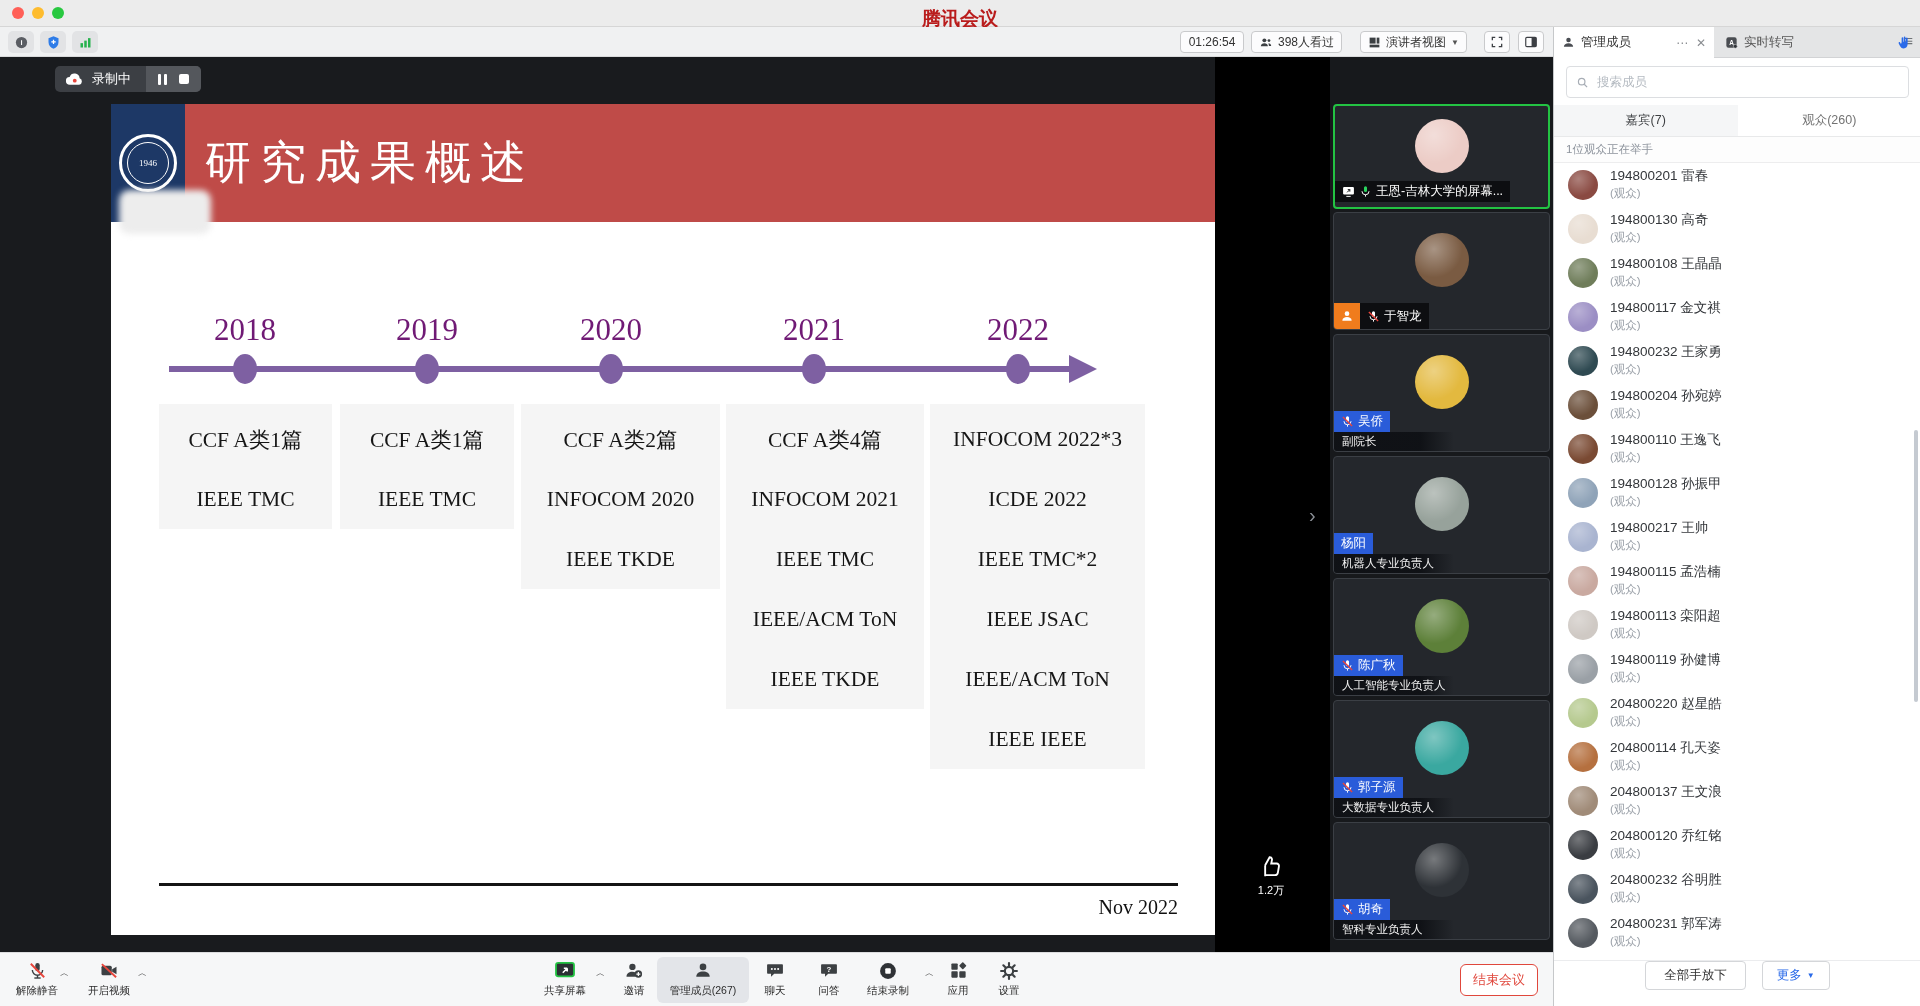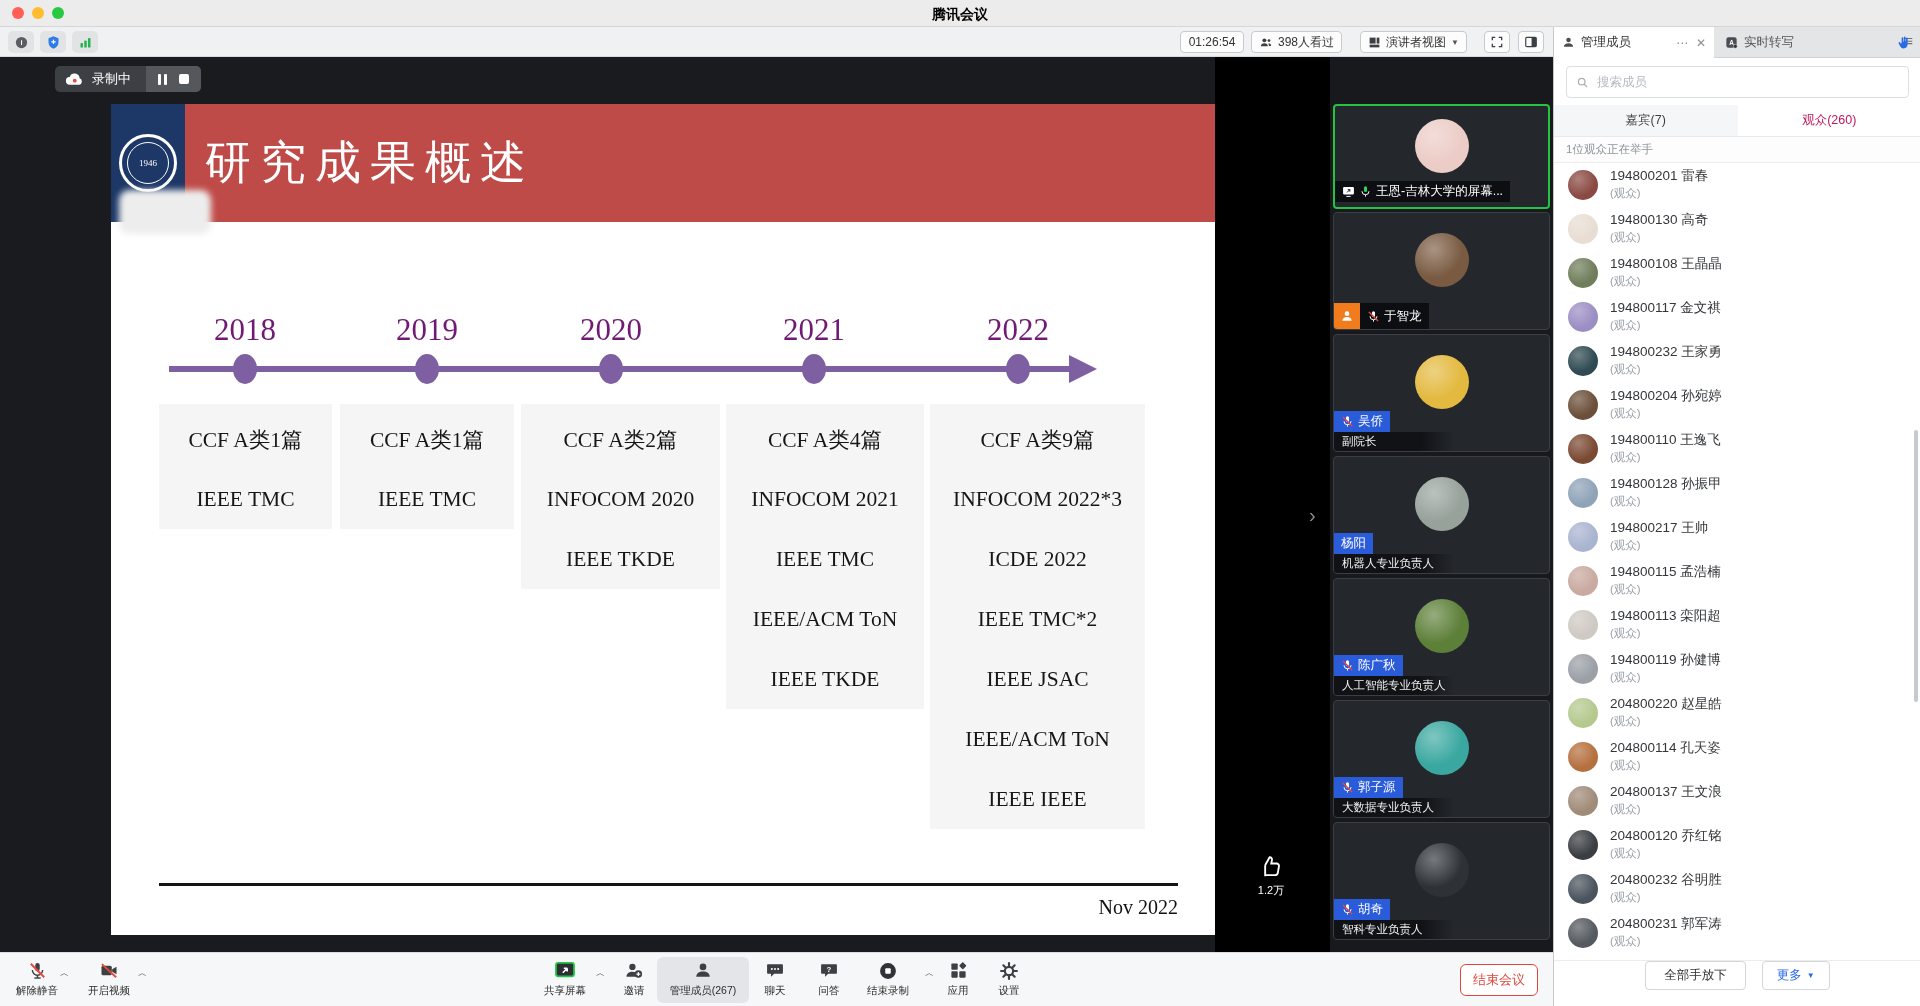--- a/index.html
+++ b/index.html
@@ -5,21 +5,21 @@
   html,body{margin:0;padding:0;background:#000;}
   *{box-sizing:border-box;}
   .app{position:relative;width:1920px;height:1006px;overflow:hidden;
        font-family:"Liberation Sans","DejaVu Sans",sans-serif;background:#17191c;}
   
   .titlebar{position:absolute;left:0;top:0;width:1920px;height:27px;background:#ececec;border-bottom:1px solid #d6d6d6;}
   .light{position:absolute;top:7px;width:12px;height:12px;border-radius:50%;}
   .light.red{left:12px;background:#ff5f57;}
   .light.yellow{left:32px;background:#febc2e;}
   .light.green{left:52px;background:#28c840;}
-  .win-title{position:absolute;left:0;right:0;top:6px;text-align:center;font-size:14px;font-weight:bold;color:#000000;}
+  .win-title{position:absolute;left:0;right:0;top:6px;text-align:center;font-size:19px;font-weight:bold;color:#b91c1c;}
   
   .menubar{position:absolute;left:0;top:27px;width:1920px;height:30px;background:#f0f1f2;border-bottom:1px solid #d9dadb;}
   .mb-btn{position:absolute;top:4px;width:26px;height:22px;border-radius:5px;background:#e2e3e5;display:flex;align-items:center;justify-content:center;}
   .mb-box{position:absolute;top:4px;height:22px;background:#fcfcfd;border:1px solid #c9cacc;border-radius:4px;
           display:flex;align-items:center;justify-content:center;gap:5px;font-size:12px;color:#333;padding:0 7px;}
   .mb-iconbtn{position:absolute;top:4px;width:26px;height:22px;border:1px solid #c9cacc;border-radius:4px;background:#fcfcfd;
           display:flex;align-items:center;justify-content:center;}
   .caret{font-size:8px;color:#555;}
   
   .stage{position:absolute;left:0;top:57px;width:1553px;height:895px;background:#191b1e;}
@@ -82,21 +82,21 @@
   .ptab-active{position:absolute;left:0;top:0;width:160px;height:31px;background:#fff;display:flex;align-items:center;gap:6px;padding:12px 8px;font-size:12.5px;color:#333;}
   .ptab-x{margin-left:auto;display:flex;gap:8px;color:#8a8d91;font-size:12px;}
   .ptab{position:absolute;left:161px;top:0;width:168px;height:31px;display:flex;align-items:center;gap:6px;padding:0 10px;font-size:12.5px;color:#555;}
   .pmenu{position:absolute;right:8px;top:5px;color:#6f7377;font-size:15px;}
   .searchwrap{position:absolute;left:12px;top:39px;width:343px;height:32px;border:1px solid #dcdee1;border-radius:4px;background:#fff;display:flex;align-items:center;gap:6px;padding:0 9px;}
   .searchwrap input{border:none;outline:none;flex:1;font-size:12.5px;color:#333;font-family:inherit;}
   .searchwrap input::placeholder{color:#b4bac1;}
   .subtabs{position:absolute;left:0;top:78px;width:367px;height:32px;border-bottom:1px solid #e8e9ea;display:flex;}
   .subtab{flex:1;display:flex;align-items:center;justify-content:center;font-size:12.5px;}
   .subtab.guests{background:#f5f6f7;color:#3d3f42;}
-  .subtab.audience{background:#fff;color:#be185d;}
+  .subtab.audience{background:#fff;color:#737373;}
   .hand-ic{position:absolute;right:9px;top:8px;}
   .raisenote{position:absolute;left:0;top:110px;width:367px;height:26px;border-bottom:1px solid #ededee;display:flex;align-items:center;padding:0 12px;font-size:11.5px;color:#8d939c;background:#fdfdfd;}
   .mlist{position:absolute;left:0;top:136px;width:367px;height:797px;overflow:hidden;}
   .mrow{position:relative;height:44px;}
   .mavatar{position:absolute;left:14px;top:7px;width:30px;height:30px;border-radius:50%;}
   .mname{position:absolute;left:56px;top:4px;font-size:13.5px;color:#33363a;white-space:nowrap;}
   .mrole{position:absolute;left:56px;top:23px;font-size:11.5px;color:#9aa0a8;}
   .pscroll{position:absolute;right:2px;top:403px;width:4px;height:272px;background:#c5cad1;border-radius:2px;}
   .pfoot{position:absolute;left:0;bottom:0;width:367px;height:46px;border-top:1px solid #ebecee;background:#fff;display:flex;align-items:flex-start;justify-content:center;gap:16px;}
   .pbtn{height:29px;border:1px solid #d4d6d9;border-radius:4px;background:#fff;display:flex;align-items:center;justify-content:center;font-size:12.5px;padding:0 18px;color:#333;gap:5px;}
@@ -226,21 +226,20 @@
             <div class="pubitem">IEEE TKDE</div>
           </div>
           <div class="pubbox" style="left: 615px; width: 198px;">
             <div class="pubitem">CCF A类4篇</div>
             <div class="pubitem">INFOCOM 2021</div>
             <div class="pubitem">IEEE TMC</div>
             <div class="pubitem">IEEE/ACM ToN</div>
             <div class="pubitem">IEEE TKDE</div>
           </div>
           <div class="pubbox" style="left: 819px; width: 215px;">
-            <div class="pubitem">CCF A类9篇</div>
             <div class="pubitem">INFOCOM 2022*3</div>
             <div class="pubitem">ICDE 2022</div>
             <div class="pubitem">IEEE TMC*2</div>
             <div class="pubitem">IEEE JSAC</div>
             <div class="pubitem">IEEE/ACM ToN</div>
             <div class="pubitem">IEEE IEEE</div>
           </div>
         </div>
       <div class="slide-rule"></div>
       <div class="slide-date">Nov 2022</div>

